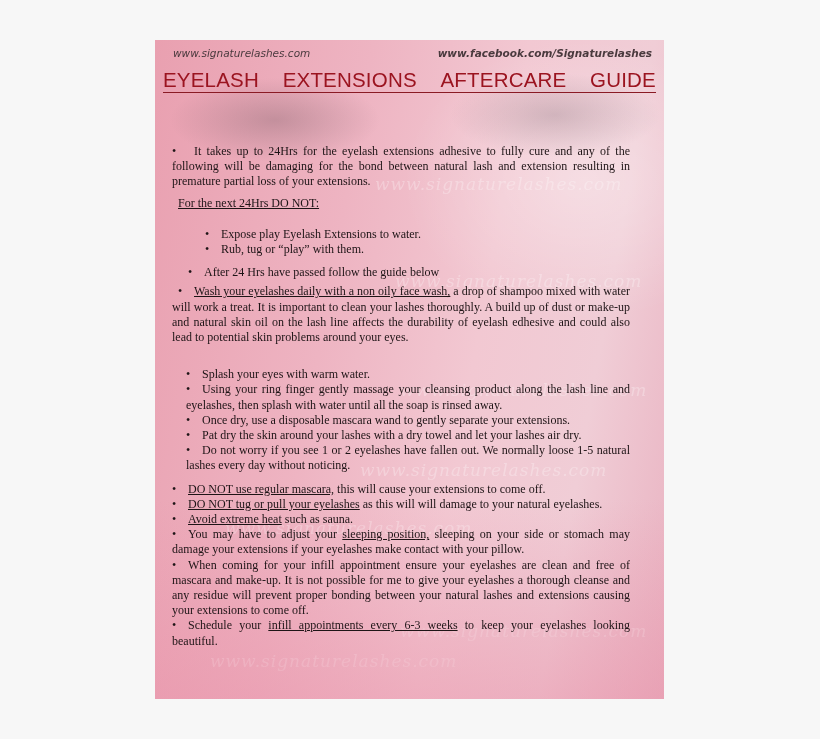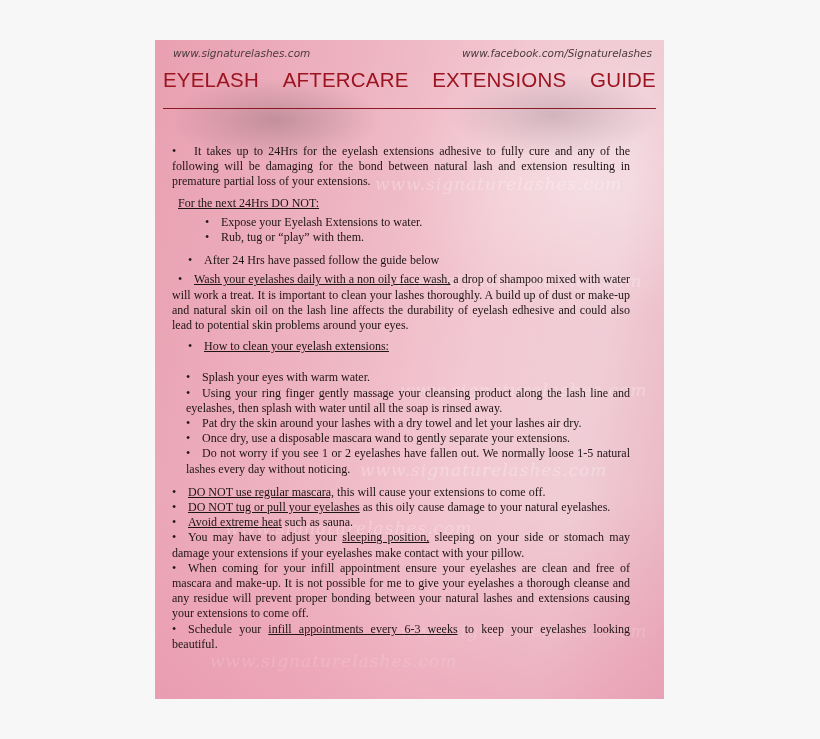--- a/index.html
+++ b/index.html
@@ -38,44 +38,44 @@
       pointer-events: none;
     }
     .top-links {
       position: absolute; left: 0; right: 0; top: 7px;
       font-family: "DejaVu Sans", sans-serif;
       font-style: italic;
       font-size: 10.5px;
       color: #4a3a3e;
     }
     .top-links .left { position: absolute; left: 18px; }
-    .top-links .right { position: absolute; right: 12px; }
+    .top-links .right { position: absolute; right: 12px; font-weight: bold; }
     .title {
       position: absolute; left: 8px; right: 8px; top: 28px;
       display: flex; justify-content: space-between;
       font-family: "Liberation Sans", sans-serif;
       font-size: 20.5px;
       color: #9b1420;
       letter-spacing: 0.2px;
       border-bottom: 1.5px solid #8a1a24;
       line-height: 24px;
-      padding-bottom: 16px;
+      padding-bottom: 0px;
     }
     .content {
       position: absolute; left: 17px; width: 458px; top: 104px;
       font-size: 12px;
       line-height: 15.2px;
       color: #1e1416;
       z-index: 2;
     }
     .p { margin: 0; text-align: justify; }
     .u { text-decoration: underline; }
     .bul { display: inline-block; width: 22px; }
     .bul-s { display: inline-block; width: 16px; }
-    .sub-head { margin: 6px 0 4px 6px; }
+    .sub-head { margin: 6px 0 16px 6px; }
     .sub-list { margin: 0 0 0 33px; padding: 0; list-style: none; }
     .sub-list li { position: relative; padding-left: 16px; }
     .sub-list li::before { content: "\2022"; position: absolute; left: 0; }
     .ind { margin-left: 16px; }
     .clean-list { margin: 2px 0 0 14px; }
     .gap4 { height: 4px; }
     .gap6 { height: 6px; }
     .gap8 { height: 8px; }
   </style>
 </head>
@@ -91,71 +91,68 @@
   <div class="watermark" style="left:245px; top:581px;">www.signaturelashes.com</div>
   <div class="watermark" style="left:55px; top:611px;">www.signaturelashes.com</div>
 
   <div class="top-links">
     <span class="left">www.signaturelashes.com</span>
     <span class="right">www.facebook.com/Signaturelashes</span>
   </div>
 
   <div class="title">
     <span>EYELASH</span>
+    <span>EXTENSIONS</span>
     <span>AFTERCARE</span>
-    <span>EXTENSIONS</span>
     <span>GUIDE</span>
   </div>
 
   <div class="content">
 
     <p class="p">
       <span class="bul" style="padding-left:0;">•</span><span>It takes up to 24Hrs for the eyelash extensions adhesive to fully cure and any of the following will be damaging for the bond between  natural lash and extension resulting in premature partial loss of your extensions.</span>
     </p>
 
     <div class="sub-head">
       <span class="u">For the next 24Hrs DO NOT:</span>
     </div>
 
     <ul class="sub-list">
-      <li>Expose your Eyelash Extensions to water.</li>
+      <li>Expose play Eyelash Extensions to water.</li>
       <li>Rub, tug or “play” with them.</li>
     </ul>
 
     <div class="gap8"></div>
 
     <p class="p ind">
       <span class="bul-s">•</span><span>After 24 Hrs have passed follow the guide below</span>
     </p>
 
     <div class="gap4"></div>
 
     <p class="p">
       <span class="bul" style="padding-left:6px; width:16px;">•</span><span class="u">Wash your eyelashes daily with a non oily face wash,</span><span> a drop of shampoo mixed with water will work a treat. It is important to clean your lashes thoroughly. A build up of dust or make-up and natural skin oil on the lash line affects the durability of eyelash edhesive and could also lead to potential skin problems around your eyes.</span>
     </p>
 
     <div class="gap6"></div>
 
-    <p class="p ind">
-      <span class="bul-s">•</span><span class="u">How to clean your eyelash extensions:</span>
-    </p>
 
     <div class="clean-list">
       <p class="p" style="margin-top:16px;"><span class="bul-s">•</span><span>Splash your eyes with warm water.</span></p>
       <p class="p"><span class="bul-s">•</span><span>Using your ring finger gently massage your cleansing product along the lash line and eyelashes, then splash with water until all the soap is rinsed away.</span></p>
+      <p class="p"><span class="bul-s">•</span><span>Once dry, use a disposable mascara wand to gently separate your extensions.</span></p>
       <p class="p"><span class="bul-s">•</span><span>Pat dry the skin around your lashes with a dry towel and let your lashes air dry.</span></p>
-      <p class="p"><span class="bul-s">•</span><span>Once dry, use a disposable mascara wand to gently separate your extensions.</span></p>
       <p class="p"><span class="bul-s">•</span><span>Do not worry if you see 1 or 2 eyelashes have fallen out. We normally loose 1-5 natural lashes every day without noticing.</span></p>
     </div>
 
     <div class="gap8"></div>
 
     <div>
       <p class="p"><span class="bul-s">•</span><span></span><span class="u">DO NOT use regular mascara,</span><span> this will cause your extensions to come off.</span></p>
-      <p class="p"><span class="bul-s">•</span><span></span><span class="u">DO NOT tug or pull your eyelashes</span><span> as this oily cause damage to your natural eyelashes.</span></p>
+      <p class="p"><span class="bul-s">•</span><span></span><span class="u">DO NOT tug or pull your eyelashes</span><span> as this will will damage to your natural eyelashes.</span></p>
       <p class="p"><span class="bul-s">•</span><span></span><span class="u">Avoid extreme heat</span><span> such as sauna.</span></p>
       <p class="p"><span class="bul-s">•</span><span>You may have to adjust your </span><span class="u">sleeping position,</span><span> sleeping on your side or stomach may damage your extensions if your eyelashes make contact with your pillow.</span></p>
       <p class="p"><span class="bul-s">•</span><span>When coming for your infill appointment ensure your eyelashes are clean and free of mascara and make-up. It is not possible for me to give your eyelashes a thorough cleanse and any residue will prevent proper bonding between your natural lashes and extensions causing your extensions to come off.</span><span class="u"></span><span></span></p>
       <p class="p"><span class="bul-s">•</span><span>Schedule your </span><span class="u">infill appointments every 6-3 weeks</span><span> to keep your eyelashes looking beautiful.</span></p>
     </div>
 
   </div>
 </div>
 
 </body></html>

